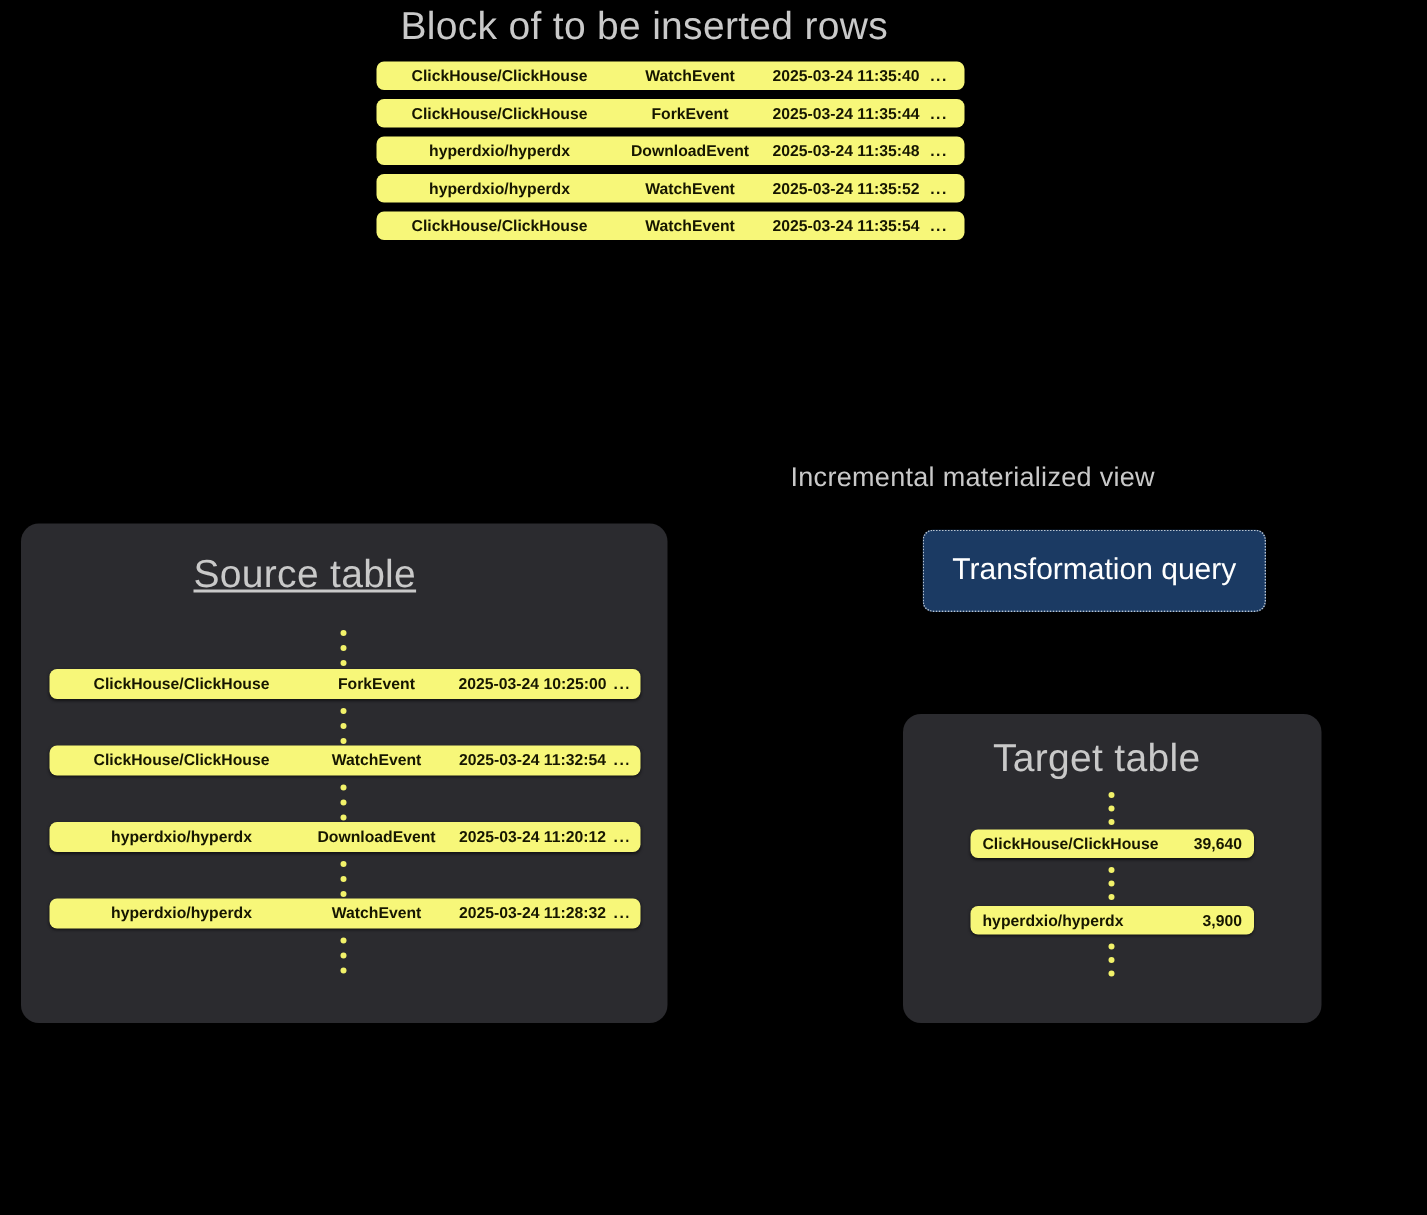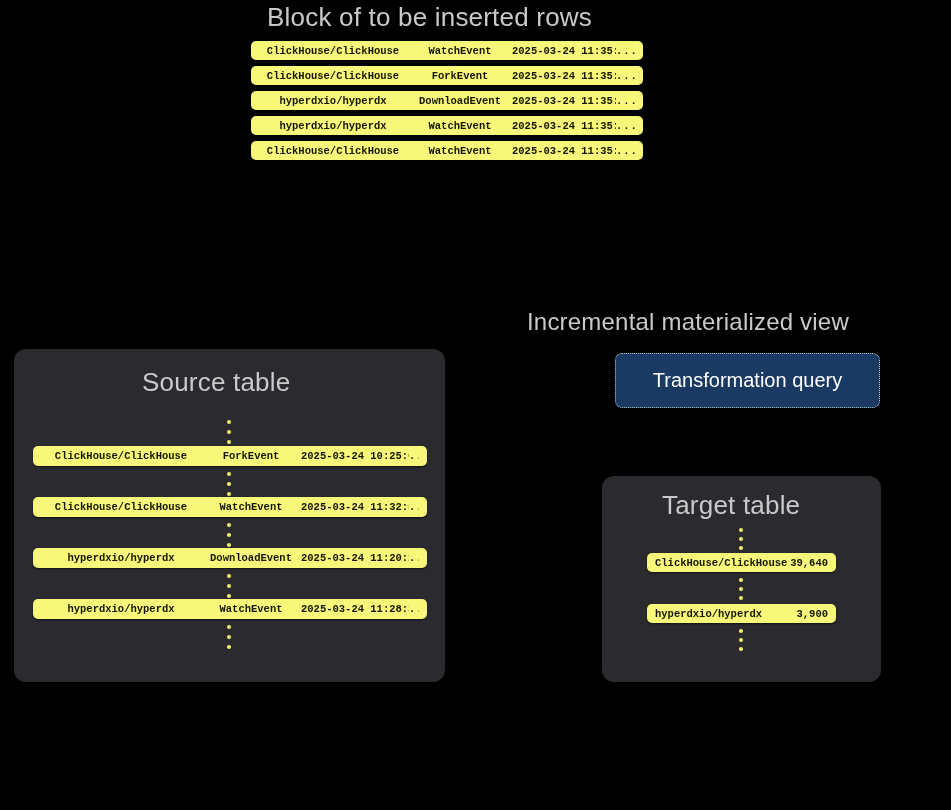--- a/index.html
+++ b/index.html
@@ -32,21 +32,21 @@
     background: #2b2b2f;
     border-radius: 12px;
   }
 
   
   .row {
     position: absolute;
     background: #f7f779;
     border-radius: 5px;
     color: #161600;
-    font-family: Liberation Mono, monospace;
+    font-family: Liberation Sans, sans-serif;
     font-weight: 700;
     display: flex;
     align-items: center;
     box-sizing: border-box;
     box-shadow: 0 1px 2px rgba(0,0,0,0.55);
   }
   .row .cell {
     white-space: nowrap;
     overflow: hidden;
   }
@@ -134,21 +134,21 @@
   <div class="row blockrow" style="left:251px; top:141px; width:392px;">
     <span class="cell c-repo">ClickHouse/ClickHouse</span>
     <span class="cell c-event">WatchEvent</span>
     <span class="cell c-time">2025-03-24 11:35:54</span>
     <span class="cell c-more">...</span>
   </div>
 </div>
 
 <div class="panel" style="left:14px; top:349px; width:431px; height:333px;"></div>
 
-<div class="heading" style="left:142px; top:367px; font-size:26px;">Source table</div>
+<div class="heading" style="left:129px; top:367px; font-size:26px;text-decoration:underline;">Source table</div>
 
 <div class="vdots" style="left:227px; top:420px; width:4px; height:24px;">
   <i></i>
     <i></i>
     <i></i>
 </div>
 
 <div class="row srcrow" style="left:33px; top:446px; width:394px;">
   <span class="cell c-repo">ClickHouse/ClickHouse</span>
   <span class="cell c-event">ForkEvent</span>
@@ -194,23 +194,23 @@
   <span class="cell c-time">2025-03-24 11:28:32</span>
   <span class="cell c-more">...</span>
 </div>
 
 <div class="vdots" style="left:227px; top:625px; width:4px; height:24px;">
   <i></i>
     <i></i>
     <i></i>
 </div>
 
-<div class="heading" style="left:527px; top:308px; font-size:24px;">Incremental materialized view</div>
-
-<div class="query-box" style="left:615px; top:353px; width:265px; height:55px;">
+<div class="heading" style="left:527px; top:308px; font-size:18px;">Incremental materialized view</div>
+
+<div class="query-box" style="left:615px; top:353px; width:229px; height:55px;">
   <span>Transformation query</span>
 </div>
 
 <div class="panel" style="left:602px; top:476px; width:279px; height:206px;"></div>
 
 <div class="heading" style="left:662px; top:490px; font-size:26px;">Target table</div>
 
 <div class="vdots" style="left:739px; top:528px; width:4px; height:22px;">
   <i></i>
     <i></i>

